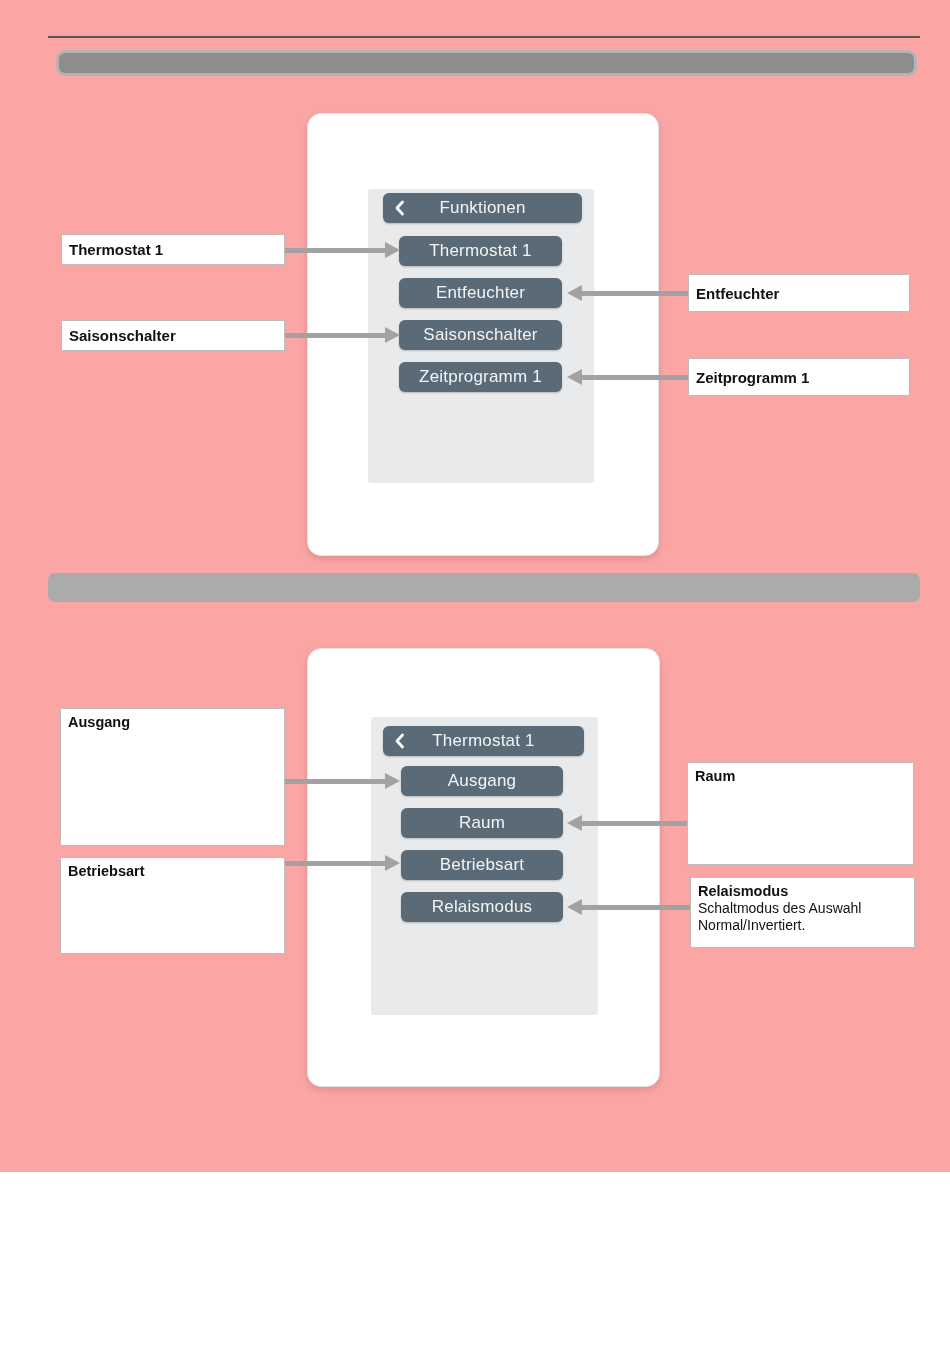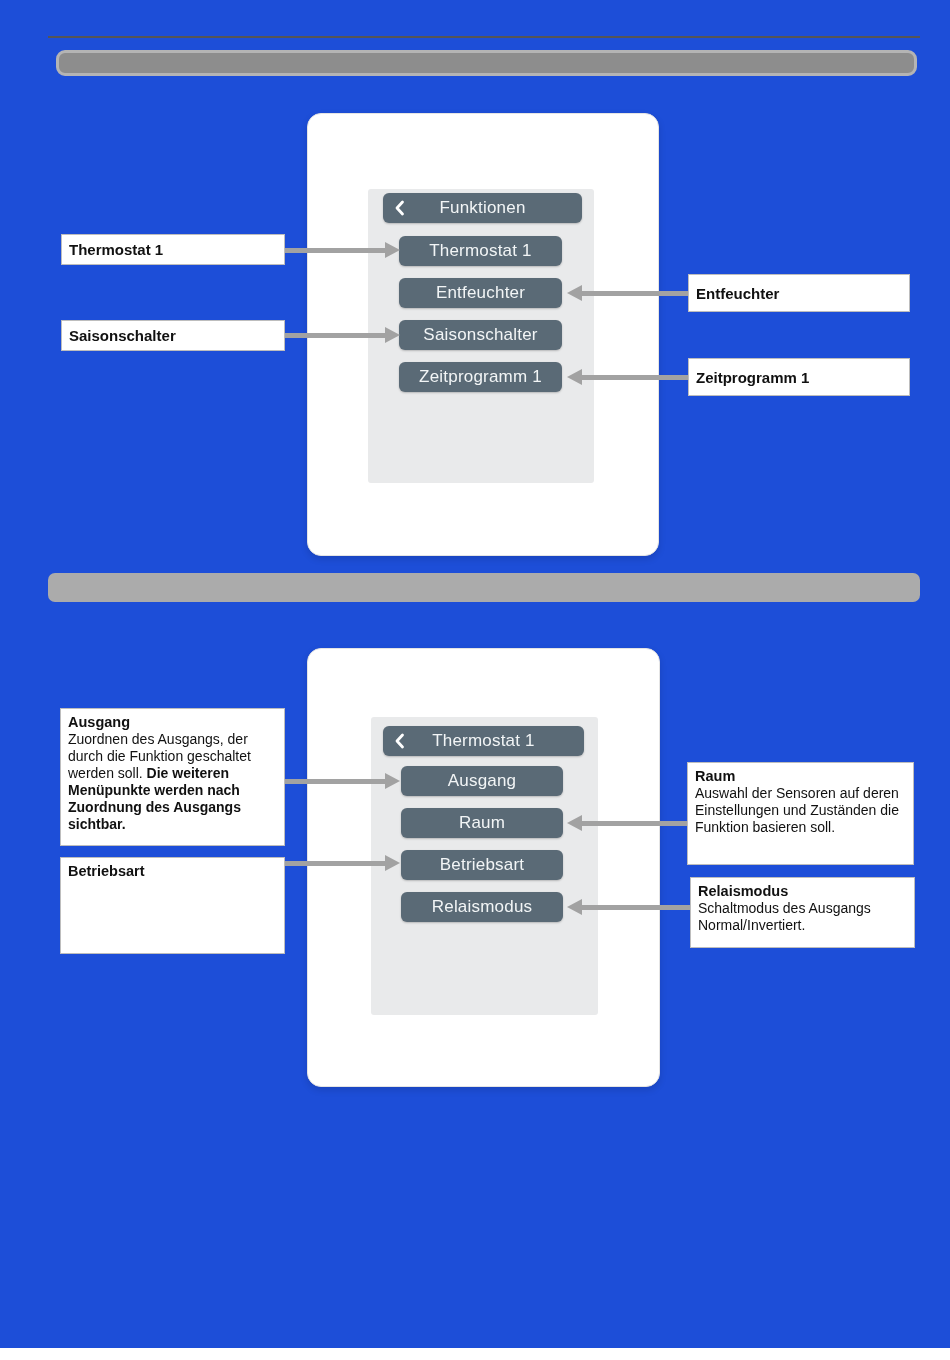--- a/index.html
+++ b/index.html
@@ -1,17 +1,17 @@
 <!DOCTYPE html>
 <html><head>
 <meta charset="utf-8">
 <style>
   html,body{margin:0;padding:0;background:#fff;}
   #page{
-    position:relative;width:950px;height:1348px;background:#1d4ed8;
+    position:relative;width:950px;height:1172px;background:#fca5a5;
     font-family:"Liberation Sans","DejaVu Sans",sans-serif;overflow:hidden;
   }
   .abs{position:absolute;}
   
   .rule{background:#555555;height:2px;}
   .bar1{background:#8d8d8d;border:3px solid #b4b4b4;border-radius:9px;}
   .bar2{background:#ababab;border-radius:7px;}
   
   .card{background:#ffffff;border:1px solid #e4e4e4;border-radius:14px;
         box-shadow:0 3px 7px rgba(0,0,0,0.13);}
@@ -116,32 +116,30 @@
     </div>
   <div class="abs dev-btn" style="left:401px;top:850px;width:162px;height:30px;">
       <span>Betriebsart</span>
     </div>
   <div class="abs dev-btn" style="left:401px;top:892px;width:162px;height:30px;">
       <span>Relaismodus</span>
     </div>
 
   <div class="abs callout desc" style="left:60px;top:708px;width:225px;height:138px;">
     <div class="ttl">Ausgang</div>
-    <div><span>Zuordnen des Ausgangs, der durch die Funktion geschaltet werden soll. </span><b>Die weiteren Menüpunkte werden nach Zuordnung des Ausgangs sichtbar.</b></div>
   </div>
   <div class="abs callout desc" style="left:60px;top:857px;width:225px;height:97px;">
     <div class="ttl">Betriebsart</div>
   </div>
   <div class="abs callout desc" style="left:687px;top:762px;width:227px;height:103px;">
     <div class="ttl">Raum</div>
-    <div>Auswahl der Sensoren auf deren Einstellungen und Zuständen die Funktion basieren soll.</div>
   </div>
   <div class="abs callout desc" style="left:690px;top:877px;width:225px;height:71px;">
     <div class="ttl">Relaismodus</div>
-    <div>Schaltmodus des Ausgangs Normal/Invertiert.</div>
+    <div>Schaltmodus des Auswahl Normal/Invertiert.</div>
   </div>
 
   <div class="abs aline" style="left:285px;top:779px;width:102px;"></div>
   <div class="abs ahead-r" style="left:385px;top:773px;"></div>
 
   <div class="abs aline" style="left:285px;top:861px;width:102px;"></div>
   <div class="abs ahead-r" style="left:385px;top:855px;"></div>
 
   <div class="abs ahead-l" style="left:567px;top:815px;"></div>
   <div class="abs aline" style="left:582px;top:821px;width:105px;"></div>

